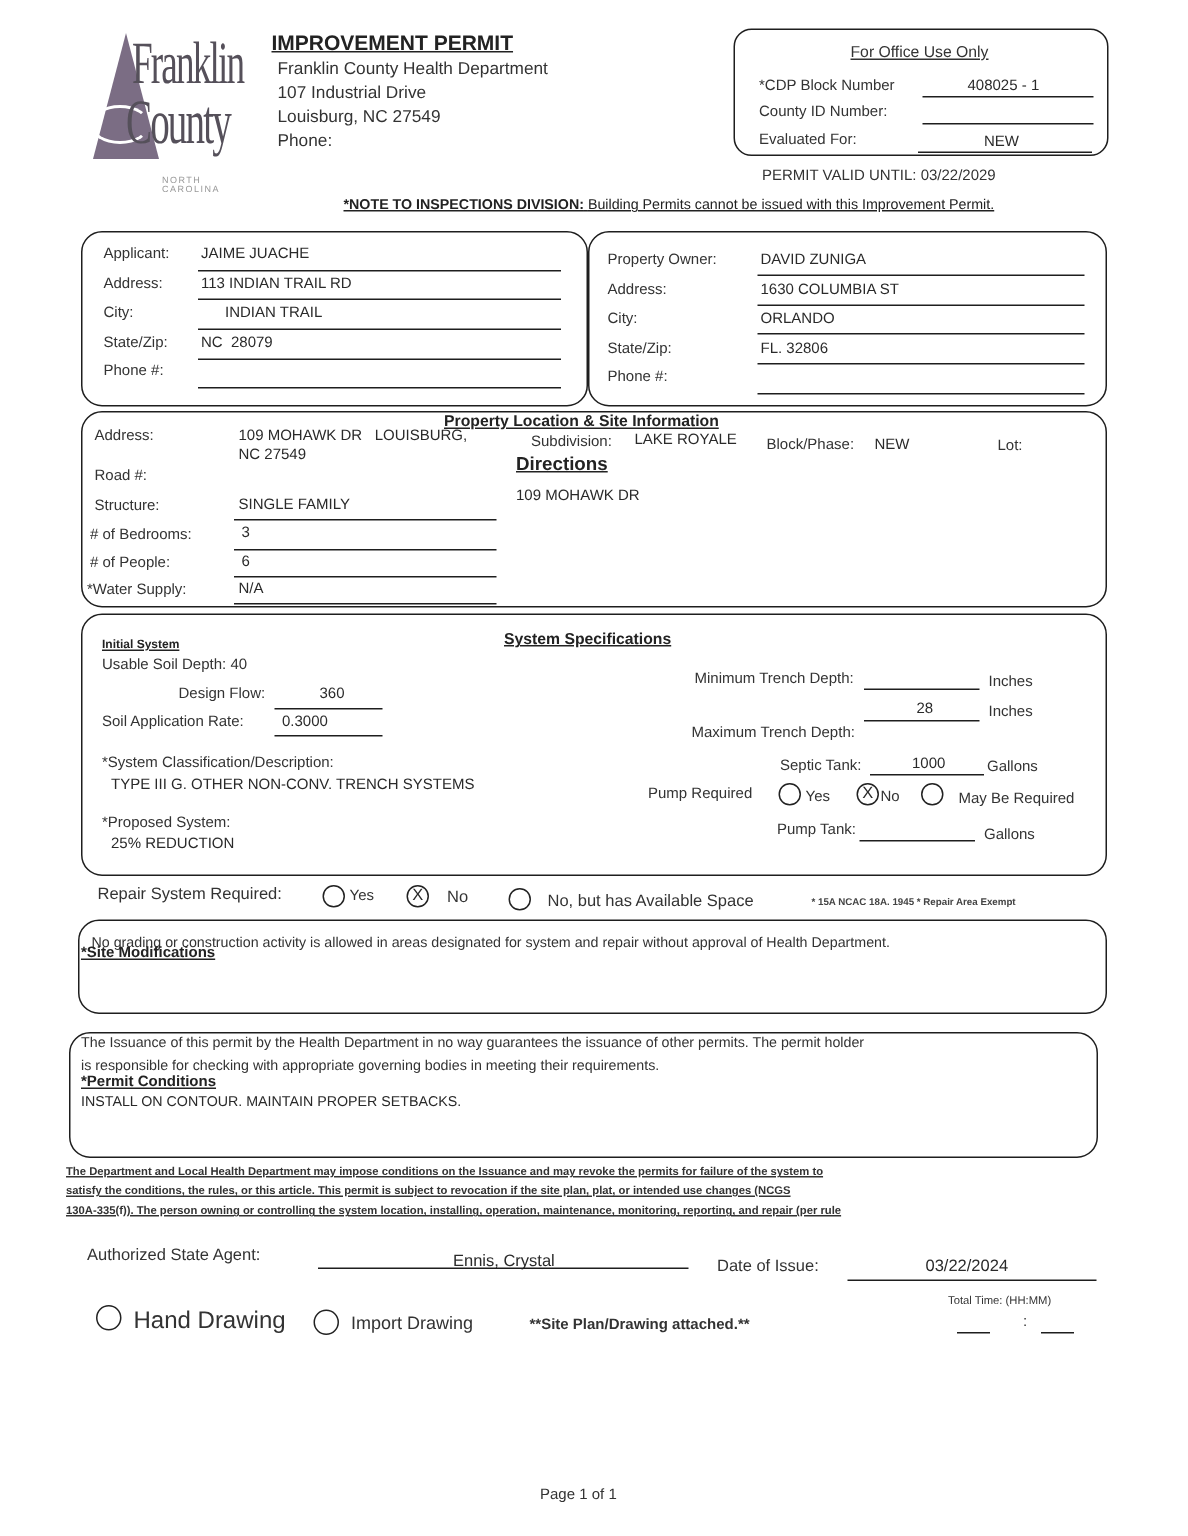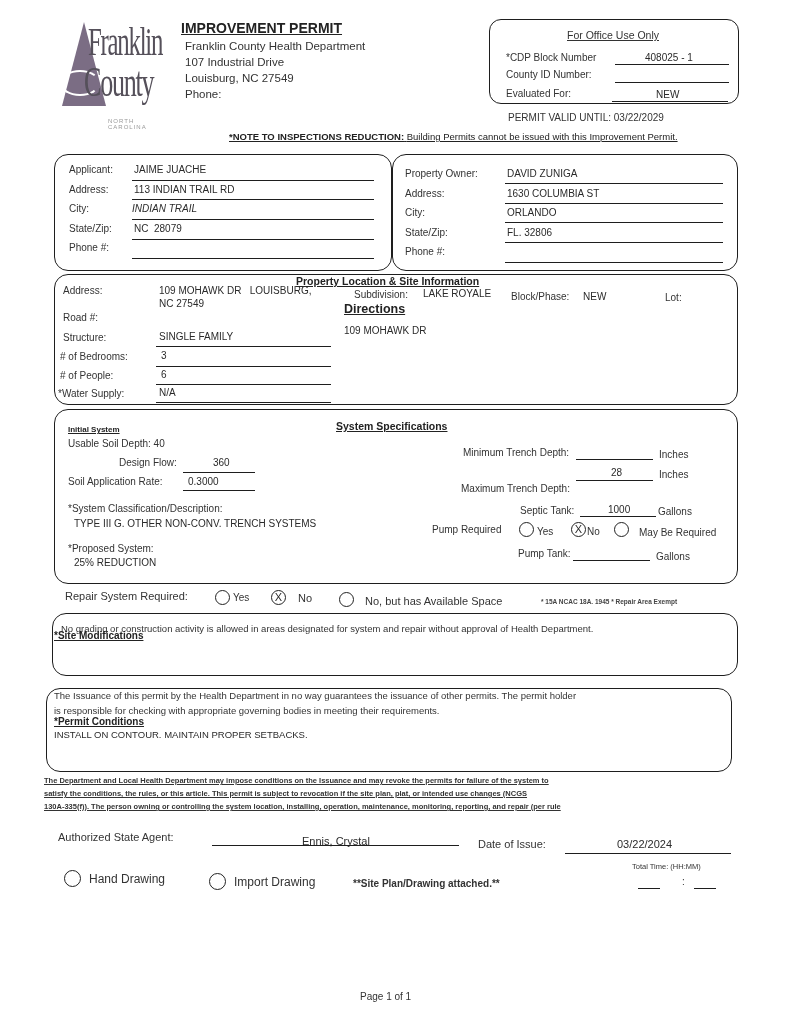--- a/index.html
+++ b/index.html
@@ -49,35 +49,35 @@
 <div class="val" style="left:645px; top:52px;">408025 - 1</div>
 <div class="lbl" style="left:506px; top:69px;">County ID Number:</div>
 <div class="uline" style="left:615px; top:82px; width:114px;"></div>
 <div class="val" style="left:645px; top:69px;"></div>
 <div class="lbl" style="left:506px; top:88px;">Evaluated For:</div>
 <div class="uline" style="left:612px; top:101px; width:116px;"></div>
 <div class="val" style="left:656px; top:89px;">NEW</div>
 <div class="lbl" style="left:508px; top:112px;">PERMIT VALID UNTIL: 03/22/2029</div>
 
 <div class="abs" style="left:229px; top:131px; font-size:9.5px; white-space:nowrap; color:#222;">
-  <b>*NOTE TO INSPECTIONS REDUCTION:</b>
+  <b>*NOTE TO INSPECTIONS DIVISION:</b>
   <span>Building Permits cannot be issued with this Improvement Permit.</span>
 </div>
 
 <div class="box" style="left:54px; top:154px; width:338px; height:117px;"></div>
 <div class="box" style="left:392px; top:154px; width:346px; height:117px;"></div>
 
 <div class="lbl" style="left:69px; top:164px;">Applicant:</div>
 <div class="val" style="left:134px; top:164px;">JAIME JUACHE</div>
 <div class="uline" style="left:132px; top:180px; width:242px;"></div>
 <div class="lbl" style="left:69px; top:184px;">Address:</div>
 <div class="val" style="left:134px; top:184px;">113 INDIAN TRAIL RD</div>
 <div class="uline" style="left:132px; top:199px; width:242px;"></div>
 <div class="lbl" style="left:69px; top:203px;">City:</div>
-<div class="val" style="left:132px; top:203px;font-style:italic;">INDIAN TRAIL</div>
+<div class="val" style="left:150px; top:203px;">INDIAN TRAIL</div>
 <div class="uline" style="left:132px; top:219px; width:242px;"></div>
 <div class="lbl" style="left:69px; top:223px;">State/Zip:</div>
 <div class="val" style="left:134px; top:223px; white-space:pre;">NC  28079</div>
 <div class="uline" style="left:132px; top:239px; width:242px;"></div>
 <div class="lbl" style="left:69px; top:242px;">Phone #:</div>
 <div class="val" style="left:134px; top:242px;"></div>
 <div class="uline" style="left:132px; top:258px; width:242px;"></div>
 
 <div class="lbl" style="left:405px; top:168px;">Property Owner:</div>
 <div class="val" style="left:507px; top:168px;">DAVID ZUNIGA</div>
@@ -200,21 +200,21 @@
 </div>
 
 <div class="lbl" style="left:58px; top:831px; font-size:11px;">Authorized State Agent:</div>
 <div class="val" style="left:302px; top:835px; font-size:11px;">Ennis, Crystal</div>
 <div class="uline" style="left:212px; top:845px; width:247px;"></div>
 <div class="lbl" style="left:478px; top:838px; font-size:11px;">Date of Issue:</div>
 <div class="val" style="left:617px; top:838px; font-size:11px;">03/22/2024</div>
 <div class="uline" style="left:565px; top:853px; width:166px;"></div>
 
 <div class="radio" style="left:64px; top:870px; width:17px; height:17px;"></div>
-<div class="lbl" style="left:89px; top:872px; font-size:12px;">Hand Drawing</div>
+<div class="lbl" style="left:89px; top:872px; font-size:16px;">Hand Drawing</div>
 <div class="radio" style="left:209px; top:873px; width:17px; height:17px;"></div>
 <div class="lbl" style="left:234px; top:875px; font-size:12px;">Import Drawing</div>
 <div class="lbl" style="left:353px; top:878px; font-size:10px; font-weight:bold;">**Site Plan/Drawing attached.**</div>
 <div class="lbl" style="left:632px; top:862px; font-size:7.5px;">Total Time: (HH:MM)</div>
 <div class="uline" style="left:638px; top:888px; width:22px;"></div>
 <div class="lbl" style="left:682px; top:876px;">:</div>
 <div class="uline" style="left:694px; top:888px; width:22px;"></div>
 
 <div class="lbl" style="left:360px; top:991px; font-size:10px;">Page 1 of 1</div>
 

